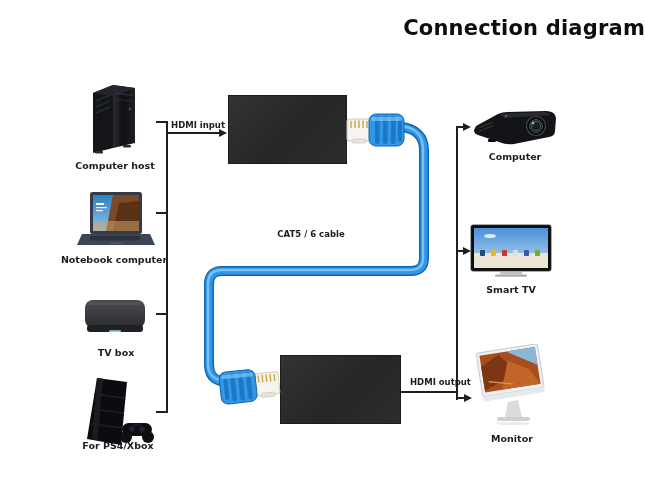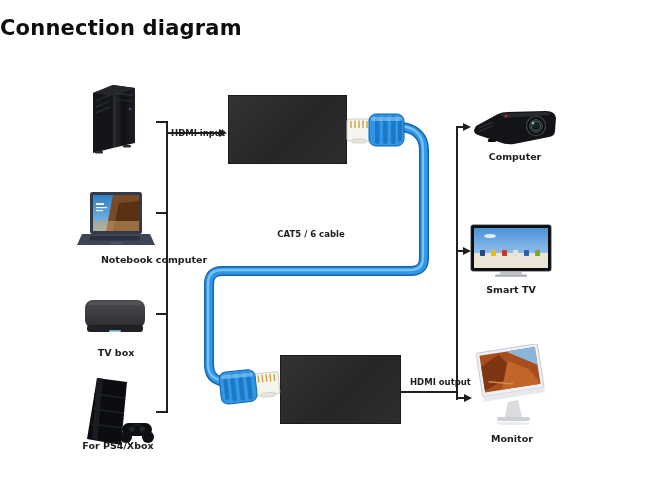--- a/index.html
+++ b/index.html
@@ -2,21 +2,21 @@
 <html><head>
 <meta charset="utf-8">
 <style>
   html,body{margin:0;padding:0;background:#fff;}
   #stage{
     position:relative;width:645px;height:484px;background:#ffffff;
     font-family:"DejaVu Sans","Liberation Sans",sans-serif;overflow:hidden;
   }
   .abs{position:absolute;}
   #title{
-    left:0;top:16px;width:645px;text-align:left;
+    left:0;top:16px;width:645px;text-align:right;
     font-size:21px;font-weight:bold;color:#0d0d0d;letter-spacing:0.2px;
   }
   .caption{
     font-size:9.5px;font-weight:bold;color:#1c1c1c;text-align:center;white-space:nowrap;
   }
   .conn-label{
     font-size:8.5px;font-weight:bold;color:#1c1c1c;text-align:center;white-space:nowrap;
   }
   .hline{height:2px;background:#1f1f1f;}
   .vline{width:2px;background:#1f1f1f;}
@@ -39,21 +39,21 @@
   <div id="title" class="abs">Connection diagram</div>
 
   <div class="abs vline" style="left:166px;top:121px;height:292px;"></div>
   <div class="abs hline" style="left:156px;top:121px;width:12px;"></div>
   <div class="abs hline" style="left:156px;top:212px;width:12px;"></div>
   <div class="abs hline" style="left:156px;top:313px;width:12px;"></div>
   <div class="abs hline" style="left:156px;top:411px;width:12px;"></div>
 
   <div class="abs hline" style="left:166px;top:132px;width:54px;"></div>
   <div class="abs arrow-right" style="left:219px;top:129px;"></div>
-  <div class="abs conn-label" style="left:168px;top:128px;width:60px;">HDMI input</div>
+  <div class="abs conn-label" style="left:168px;top:120px;width:60px;">HDMI input</div>
 
   <div class="abs vline" style="left:456px;top:126px;height:274px;"></div>
   <div class="abs hline" style="left:456px;top:126px;width:8px;"></div>
   <div class="abs arrow-right" style="left:463px;top:123px;"></div>
   <div class="abs hline" style="left:456px;top:250px;width:8px;"></div>
   <div class="abs arrow-right" style="left:463px;top:247px;"></div>
   <div class="abs hline" style="left:456px;top:397px;width:9px;"></div>
   <div class="abs arrow-right" style="left:464px;top:394px;"></div>
 
   <div class="abs hline" style="left:400px;top:391px;width:58px;"></div>
@@ -125,20 +125,21 @@
       <line x1="11" y1="22" x2="25" y2="16"></line>
       <line x1="11" y1="28" x2="25" y2="22"></line>
       <line x1="11" y1="34" x2="25" y2="28"></line>
     </g>
     <line x1="30" y1="14" x2="48" y2="16.5" stroke="#34373e" stroke-width="1"></line>
     <line x1="30" y1="20" x2="48" y2="22.5" stroke="#2a2d33" stroke-width="1"></line>
     <circle cx="45" cy="30" r="1.4" fill="#44484f"></circle>
     <rect x="10" y="72" width="8" height="2.5" rx="1" fill="#2b2d31"></rect>
     <rect x="38" y="66" width="8" height="2.5" rx="1" fill="#2b2d31"></rect>
   </svg>
+  <div class="abs caption" style="left:55px;top:160px;width:120px;">Computer host</div>
 
   <svg class="abs" style="left:77px;top:191px;" width="78" height="60" viewBox="0 0 78 60">
     <defs>
       <linearGradient id="lapsky" x1="0" y1="0" x2="0" y2="1">
         <stop offset="0" stop-color="#2f7fc2"></stop>
           <stop offset="1" stop-color="#8fc3e8"></stop>
       </linearGradient>
     </defs>
     <rect x="13" y="1" width="52" height="42" rx="2.5" fill="#333b49"></rect>
     <rect x="16" y="4" width="46" height="36" fill="url(#lapsky)"></rect>
@@ -147,21 +148,21 @@
     <polygon points="16,30 62,30 62,40 16,40" fill="#caa36a" opacity="0.55"></polygon>
     <g fill="#ffffff" opacity="0.9">
       <rect x="19" y="12" width="8" height="2"></rect>
       <rect x="19" y="16" width="11" height="1.2"></rect>
       <rect x="19" y="19" width="7" height="1.2"></rect>
     </g>
     <polygon points="5,43 73,43 78,54 0,54" fill="#3d4654"></polygon>
     <rect x="13" y="45" width="50" height="4.5" rx="1" fill="#2b323e"></rect>
     <rect x="33" y="51" width="13" height="2.2" rx="1" fill="#4a5364"></rect>
   </svg>
-  <div class="abs caption" style="left:54px;top:254px;width:120px;margin-left:40px;">Notebook computer</div>
+  <div class="abs caption" style="left:54px;top:254px;width:120px;">Notebook computer</div>
 
   <svg class="abs" style="left:80px;top:294px;" width="70" height="48" viewBox="0 0 70 48">
     <defs>
       <linearGradient id="tvb" x1="0" y1="0" x2="0" y2="1">
         <stop offset="0" stop-color="#4b4c50"></stop>
           <stop offset="1" stop-color="#2b2c2f"></stop>
       </linearGradient>
     </defs>
     <rect x="5" y="6" width="60" height="28" rx="8" fill="url(#tvb)"></rect>
     <rect x="7" y="31" width="56" height="7" rx="3" fill="#1f2023"></rect>

